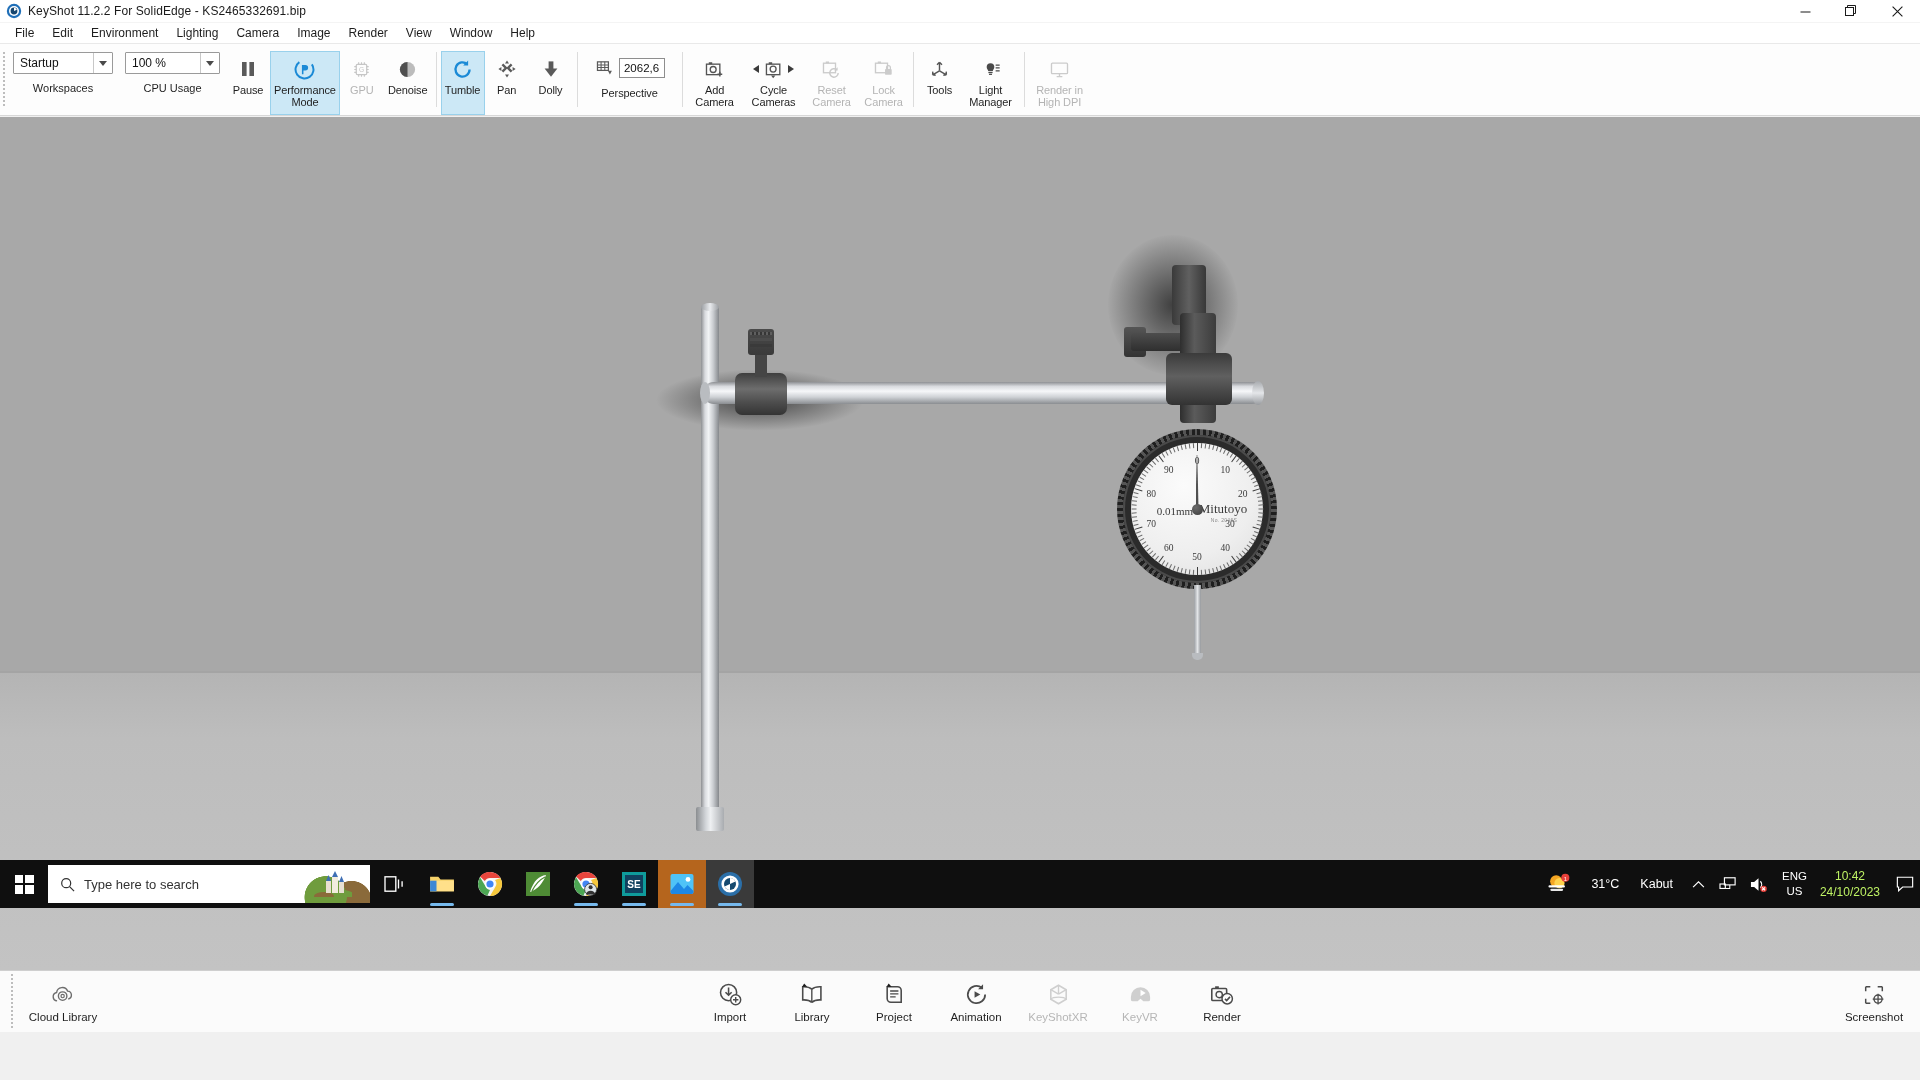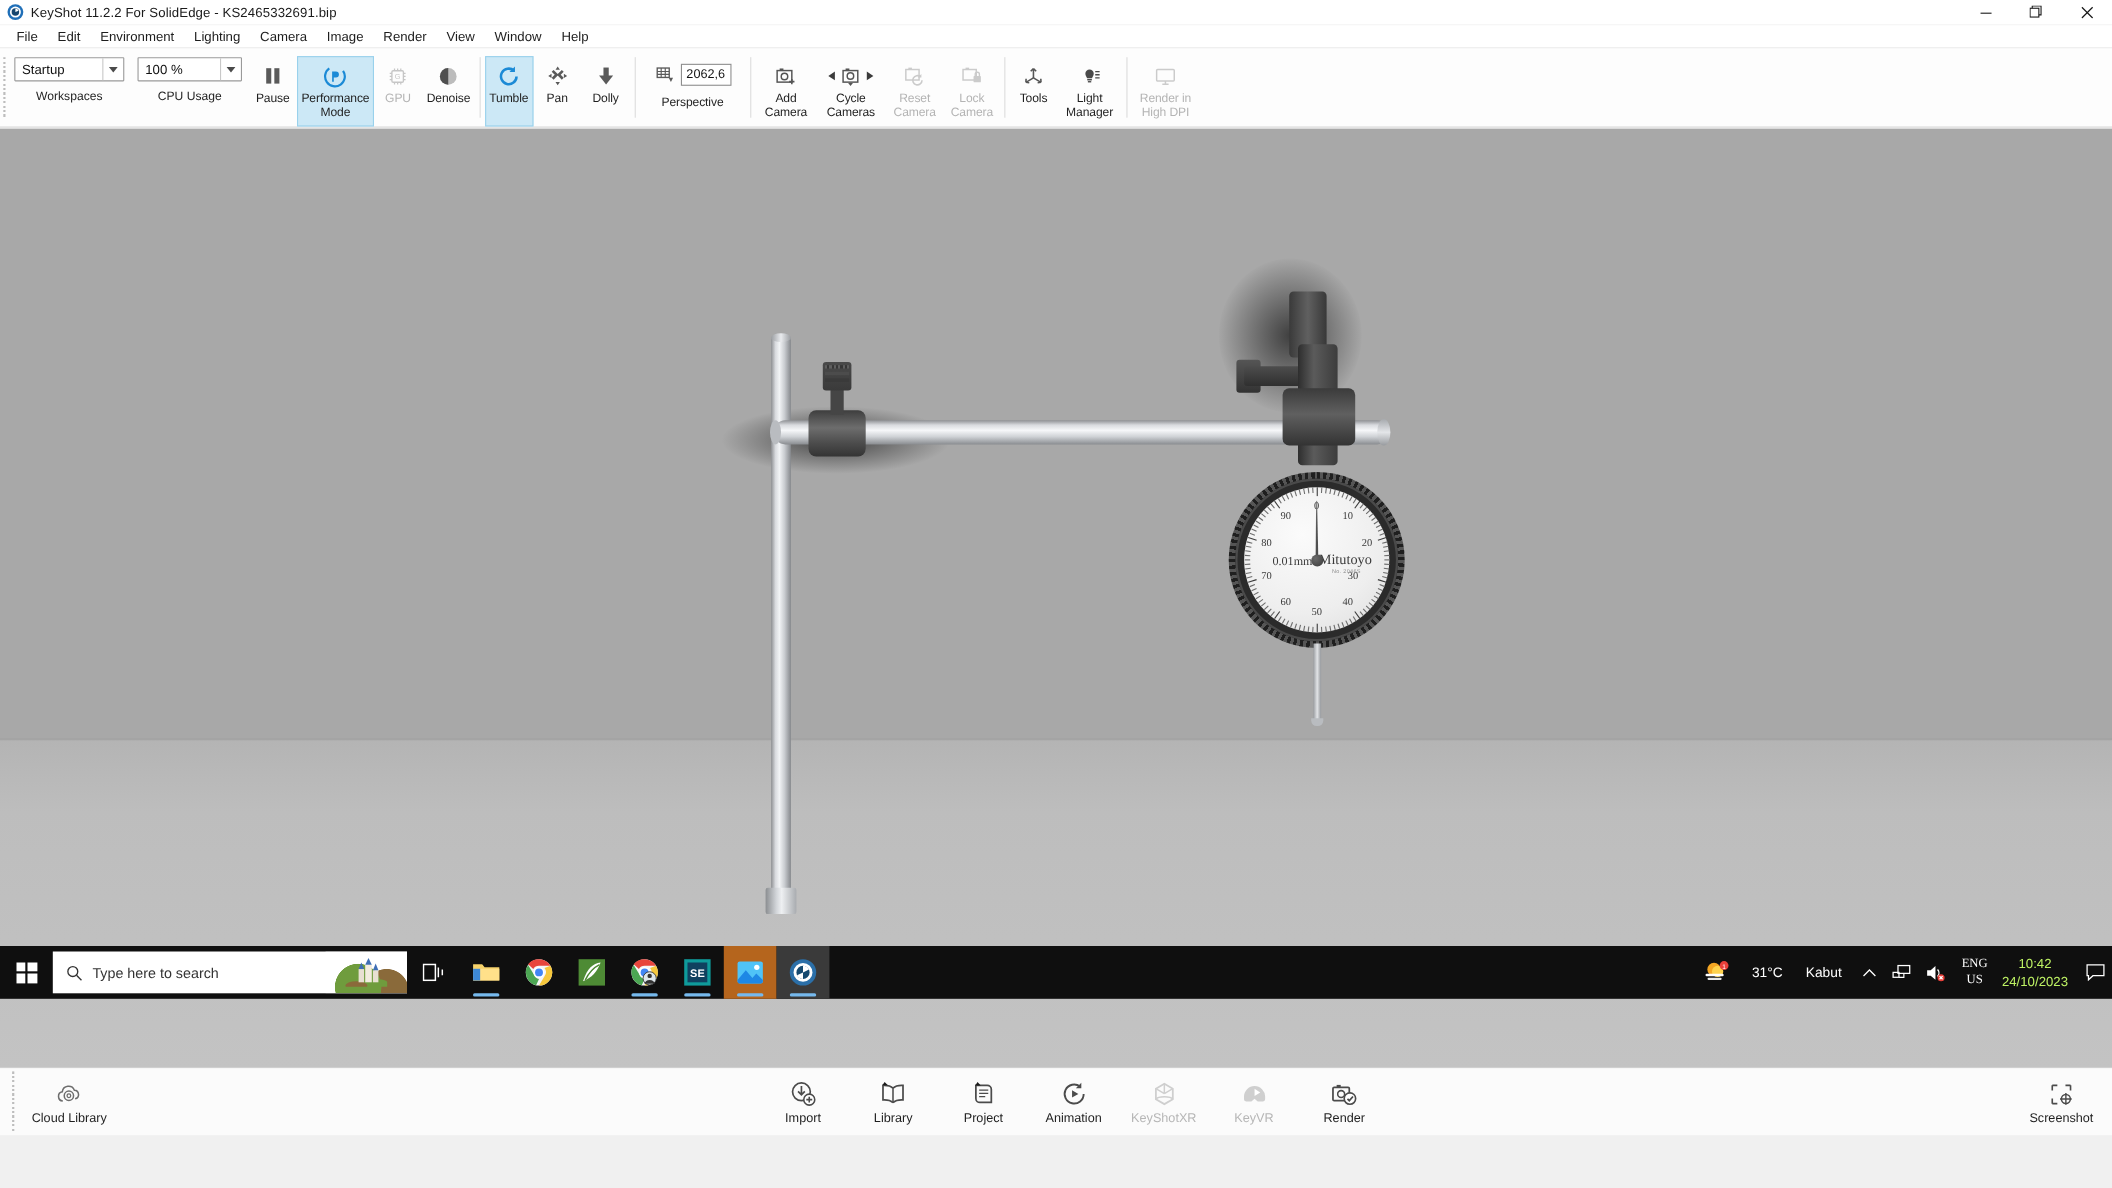--- a/index.html
+++ b/index.html
@@ -378,21 +378,21 @@
   .tbicon.activeorange { background: #b5651d; }
   .tray {
     position: absolute; right: 0; top: 0; height: 48px;
     display: flex; align-items: center; gap: 0;
   }
   .tray-weather { display: flex; align-items: center; gap: 21px; padding: 0 10px; }
   .tray-weather .wt { font-size: 12.5px; color: #fff; }
   .tray-ico { width: 30px; height: 48px; display: flex; align-items: center; justify-content: center; }
   .tray-lang {
     padding: 0 9px; display: flex; flex-direction: column; align-items: center;
-    justify-content: center; height: 48px; line-height: 15px; font-family: Liberation Serif, serif;
+    justify-content: center; height: 48px; line-height: 15px;
   }
   .tray-lang span { font-size: 11.5px; color: #fff; }
   .tray-clock {
     padding: 0 10px 0 4px; display: flex; flex-direction: column; align-items: center;
     justify-content: center; height: 48px; line-height: 16px;
   }
   .tray-clock span { font-size: 12px; color: #bef264; }
   .tray-notify { width: 30px; height: 48px; display: flex; align-items: center; justify-content: center; }
 
   svg { display: block; }

